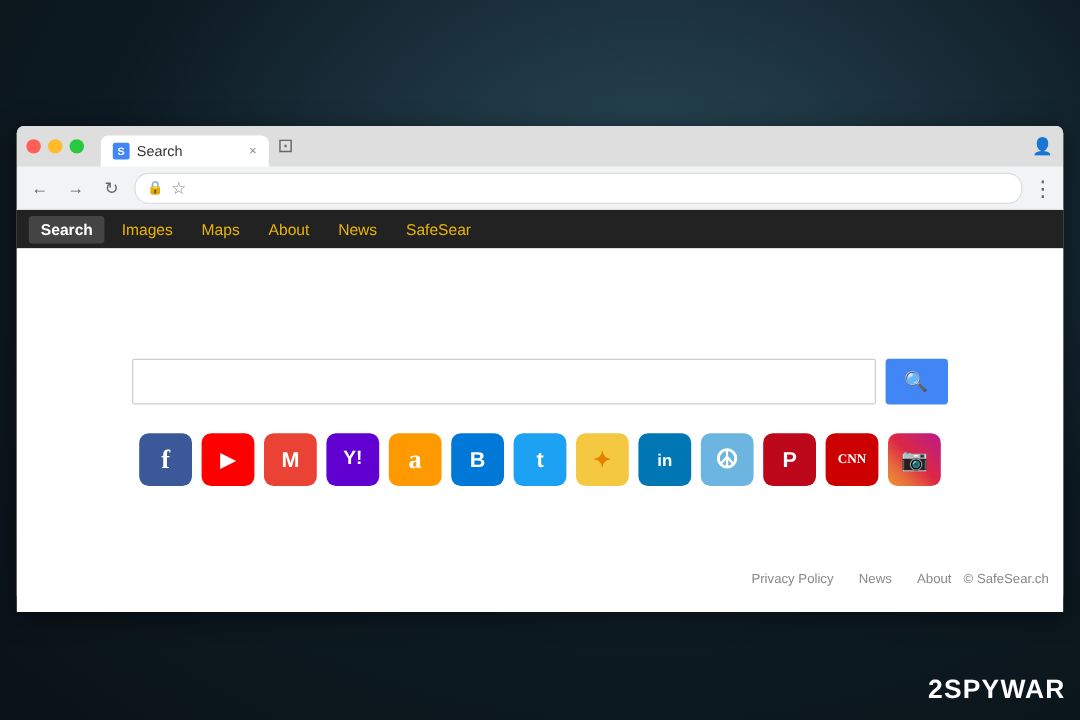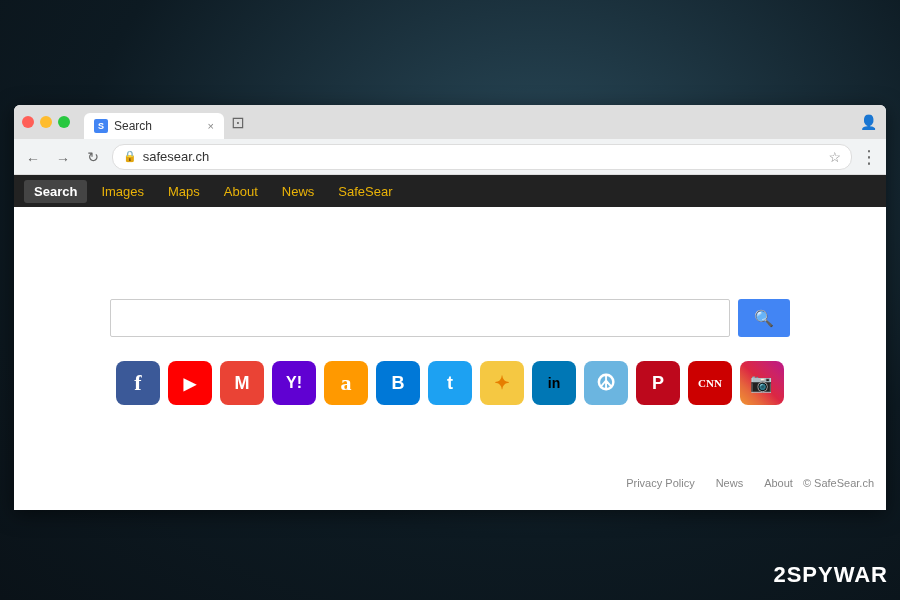--- a/index.html
+++ b/index.html
@@ -333,21 +333,20 @@
       <span>←</span>
     </div>
     <div class="nav-btn">
       <span>→</span>
     </div>
     <div class="nav-btn">
       <span>↻</span>
     </div>
     <div class="address-field">
       <span class="lock-icon">🔒</span>
-      <span class="address-text">safesear.ch</span>
       <span class="star-icon">☆</span>
     </div>
     <div class="menu-dots">⋮</div>
   </div>
 
   <div class="nav-menu">
   <div class="nav-menu-item active">Search</div>
       <div class="nav-menu-item">Images</div>
       <div class="nav-menu-item">Maps</div>
       <div class="nav-menu-item">About</div>
@@ -366,21 +365,21 @@
 
     <div class="quicklinks-row">
     <div class="ql-icon" style="background: rgb(59, 89, 152); font: bold 22px serif; color: white;">f</div>
         <div class="ql-icon" style="background: rgb(255, 0, 0); font: bold 16px Arial; color: white;">▶</div>
         <div class="ql-icon" style="background: rgb(234, 67, 53); font: bold 18px Arial; color: white;">M</div>
         <div class="ql-icon" style="background: rgb(96, 1, 210); font: bold 16px Arial; color: white;">Y!</div>
         <div class="ql-icon" style="background: rgb(255, 153, 0); font: bold 22px serif; color: white;">a</div>
         <div class="ql-icon" style="background: rgb(0, 120, 215); font: bold 18px Arial; color: white;">B</div>
         <div class="ql-icon" style="background: rgb(29, 161, 242); font: bold 18px Arial; color: white;">t</div>
         <div class="ql-icon" style="background: rgb(245, 200, 66); font: bold 18px Arial; color: rgb(230, 126, 0);">✦</div>
-        <div class="ql-icon" style="background: rgb(0, 119, 181); font: bold 14px Arial; color: #000000;">in</div>
+        <div class="ql-icon" style="background: rgb(0, 119, 181); font: bold 14px Arial; color: #ffffff;">in</div>
         <div class="ql-icon" style="background: rgb(107, 181, 224); font: bold 22px Arial; color: white;">☮</div>
         <div class="ql-icon" style="background: rgb(189, 8, 28); font: bold 18px Arial; color: white;">P</div>
         <div class="ql-icon" style="background: rgb(204, 0, 0); font: bold 11px &quot;Arial bold&quot;; color: white;">CNN</div>
         <div class="ql-icon" style="background: linear-gradient(45deg, rgb(240, 148, 51), rgb(230, 104, 60), rgb(220, 39, 67), rgb(204, 35, 102), rgb(188, 24, 136)); font: bold 18px Arial; color: white;">📷</div>
       </div>
 
     <div class="footer">
       <a href="#">Privacy Policy</a>
       <a href="#">News</a>
       <a href="#">About</a>

